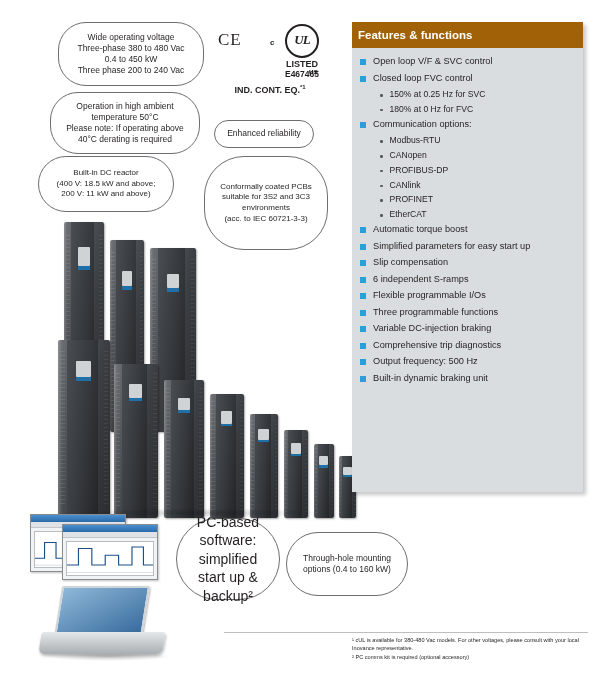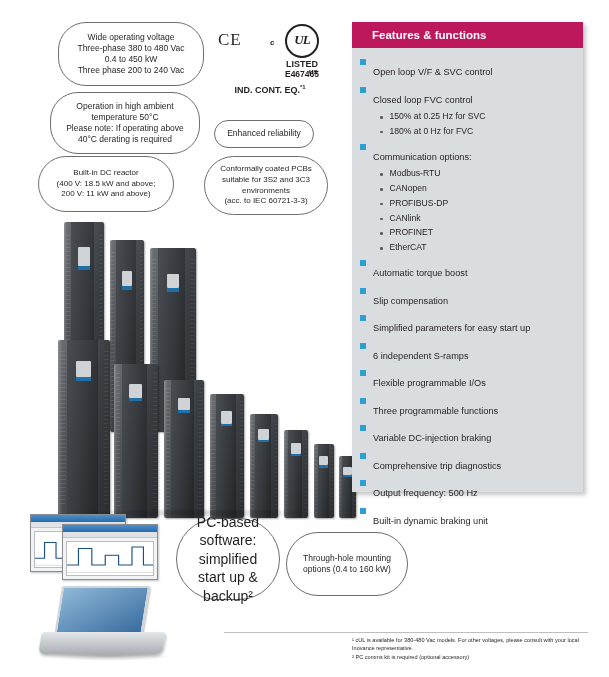--- a/index.html
+++ b/index.html
@@ -51,21 +51,21 @@
   #bubble-dcreactor {
     left: 38px; top: 156px; width: 136px; height: 56px;
     font-size: 8px;
   }
   #bubble-reliability {
     left: 214px; top: 120px; width: 100px; height: 28px;
     font-size: 8.5px;
     border-radius: 16px;
   }
   #bubble-conformal {
-    left: 204px; top: 156px; width: 124px; height: 59px;
+    left: 204px; top: 156px; width: 124px; height: 94px;
     font-size: 8px;
     border-radius: 40px;
   }
   #bubble-pcsoft {
     left: 176px; top: 518px; width: 104px; height: 82px;
     font-size: 14px;
     border-radius: 52px;
   }
   #bubble-throughhole {
     left: 286px; top: 532px; width: 122px; height: 64px;
@@ -152,25 +152,25 @@
   #features-panel {
     position: absolute;
     left: 352px;
     top: 22px;
     width: 231px;
     height: 470px;
     background: #d9dde0;
     box-shadow: 3px 3px 4px rgba(0,0,0,0.22);
   }
   #features-header {
-    background: #be185d;
+    background: #a16207;
     height: 26px;
     display: flex;
     align-items: center;
-    padding-left: 20px;
+    padding-left: 6px;
     box-sizing: border-box;
   }
   #features-title {
     color: #ffffff;
     font-size: 11.5px;
     font-weight: bold;
   }
   #features-list {
     padding: 8px 6px 6px 8px;
   }
@@ -184,21 +184,20 @@
     height: 6px;
     background: #2e9fd4;
     flex: 0 0 auto;
     margin-top: 3px;
     margin-right: 7px;
   }
   .feat .ftxt {
     font-size: 9.2px;
     line-height: 1.2;
     color: #231f20;
-    margin-top: 11px;
   }
   .sub {
     display: flex;
     align-items: flex-start;
     margin-bottom: 4.5px;
     padding-left: 20px;
   }
   .sub .dot {
     width: 2.5px;
     height: 2.5px;
@@ -622,25 +621,25 @@
         <div class="sub">
           <span class="dot"></span>
           <span class="stxt">EtherCAT</span>
         </div>
         <div class="feat">
           <span class="sq"></span>
           <span class="ftxt">Automatic torque boost</span>
         </div>
         <div class="feat">
           <span class="sq"></span>
+          <span class="ftxt">Simplified parameters for easy start up</span>
+        </div>
+        <div class="feat">
+          <span class="sq"></span>
           <span class="ftxt">Slip compensation</span>
-        </div>
-        <div class="feat">
-          <span class="sq"></span>
-          <span class="ftxt">Simplified parameters for easy start up</span>
         </div>
         <div class="feat">
           <span class="sq"></span>
           <span class="ftxt">6 independent S-ramps</span>
         </div>
         <div class="feat">
           <span class="sq"></span>
           <span class="ftxt">Flexible programmable I/Os</span>
         </div>
         <div class="feat">

